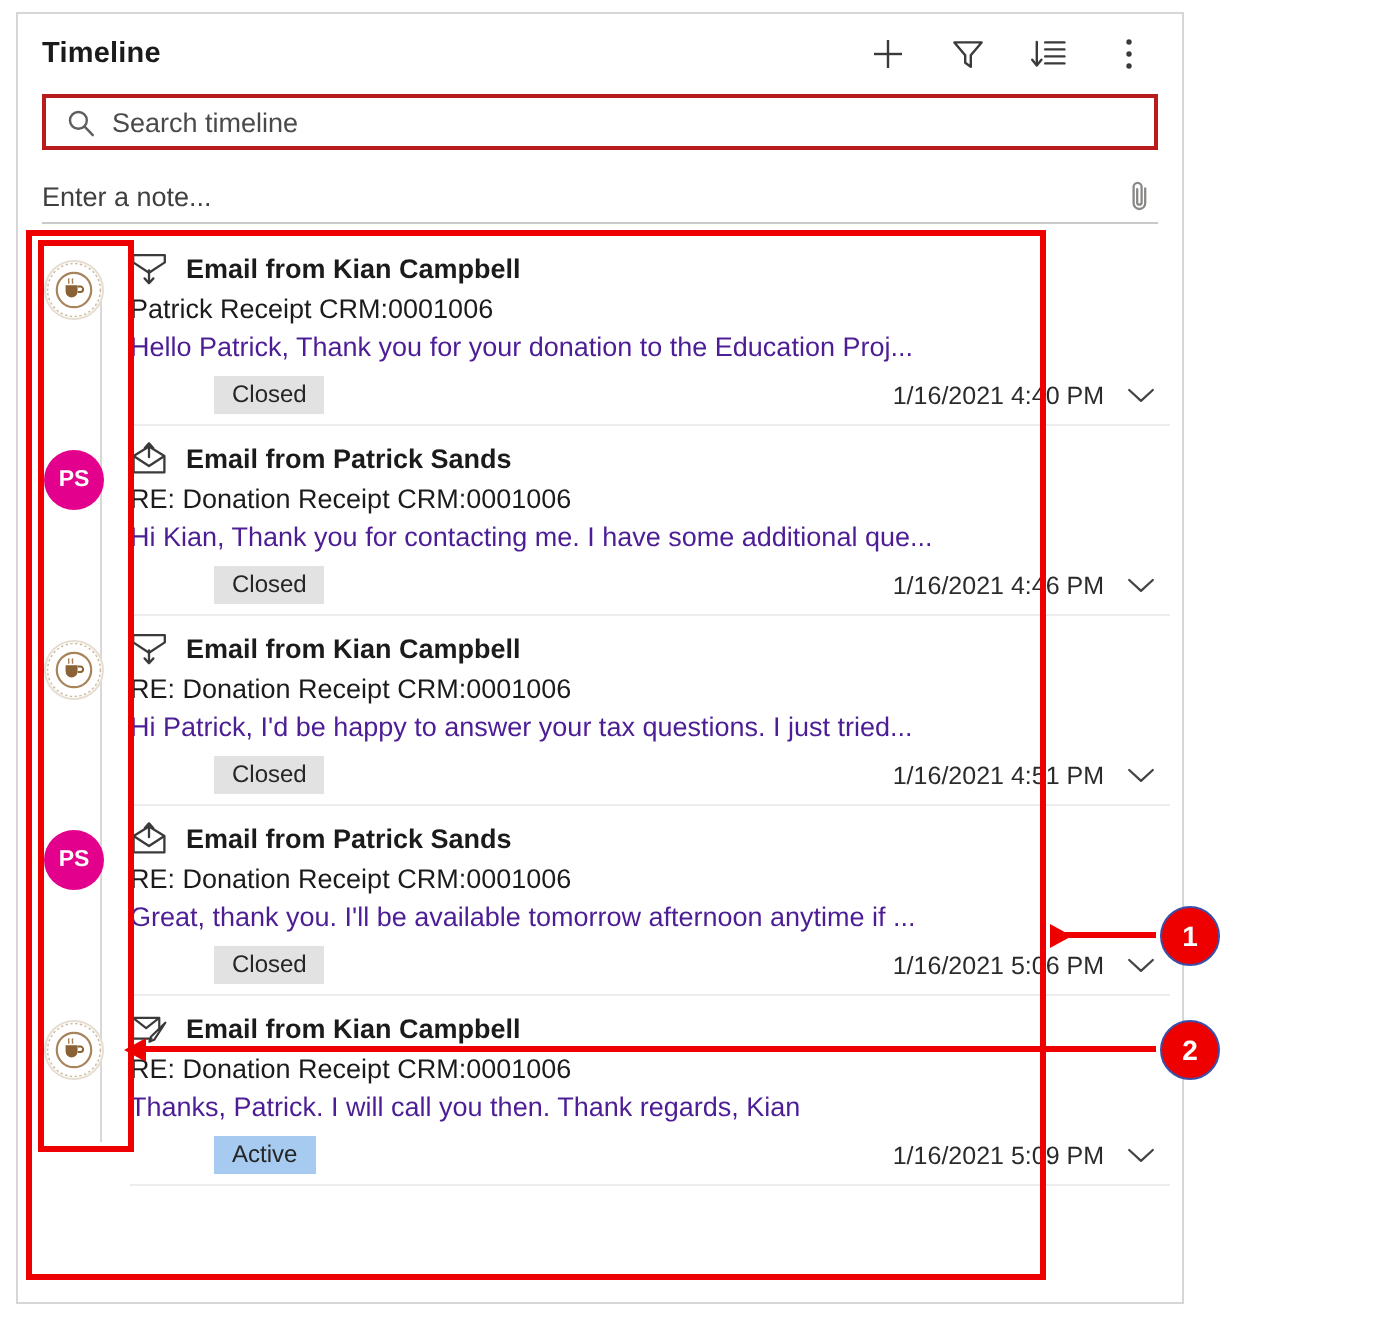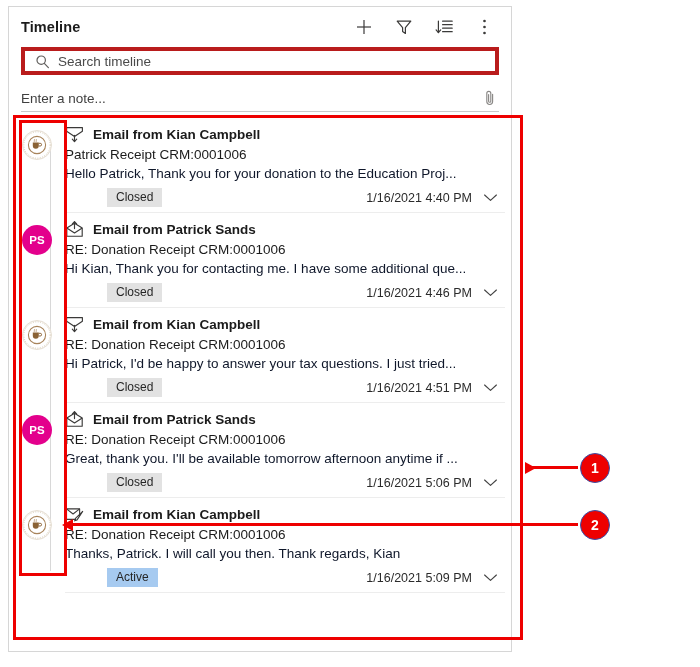--- a/index.html
+++ b/index.html
@@ -17,21 +17,21 @@
     width: 700px;
     height: 667px;
     background: #ffffff;
   }
 
   
   .panel {
     position: absolute;
     left: 8px;
     top: 6px;
-    width: 504px;
+    width: 584px;
     height: 646px;
     background: #ffffff;
     border: 1px solid #d6d6d6;
     box-sizing: border-box;
   }
 
   .panel-header {
     position: relative;
     height: 40px;
     display: flex;
@@ -61,21 +61,21 @@
     color: #3b3a39;
     cursor: pointer;
   }
   .hicon svg { display: block; }
 
   .search-row {
     padding: 0 12px;
   }
   .search-box {
     height: 28px;
-    border: 4px solid #b91c1c;
+    border: 2px solid #b91c1c;
     box-sizing: border-box;
     display: flex;
     align-items: center;
     padding: 0 8px;
     background: #fff;
   }
   .search-box .sicon {
     width: 18px;
     height: 18px;
     display: flex;
@@ -207,21 +207,21 @@
   .tl-subject {
     font-size: 13.5px;
     color: #1b1b1b;
     margin-top: 4px;
     white-space: nowrap;
     overflow: hidden;
     text-overflow: ellipsis;
   }
   .tl-preview {
     font-size: 13.5px;
-    color: #0f172a;
+    color: #4c1d95;
     margin-top: 4px;
     white-space: nowrap;
     overflow: hidden;
     text-overflow: ellipsis;
   }
   .tl-footer {
     display: flex;
     align-items: center;
     margin-top: 7px;
     padding-right: 2px;

